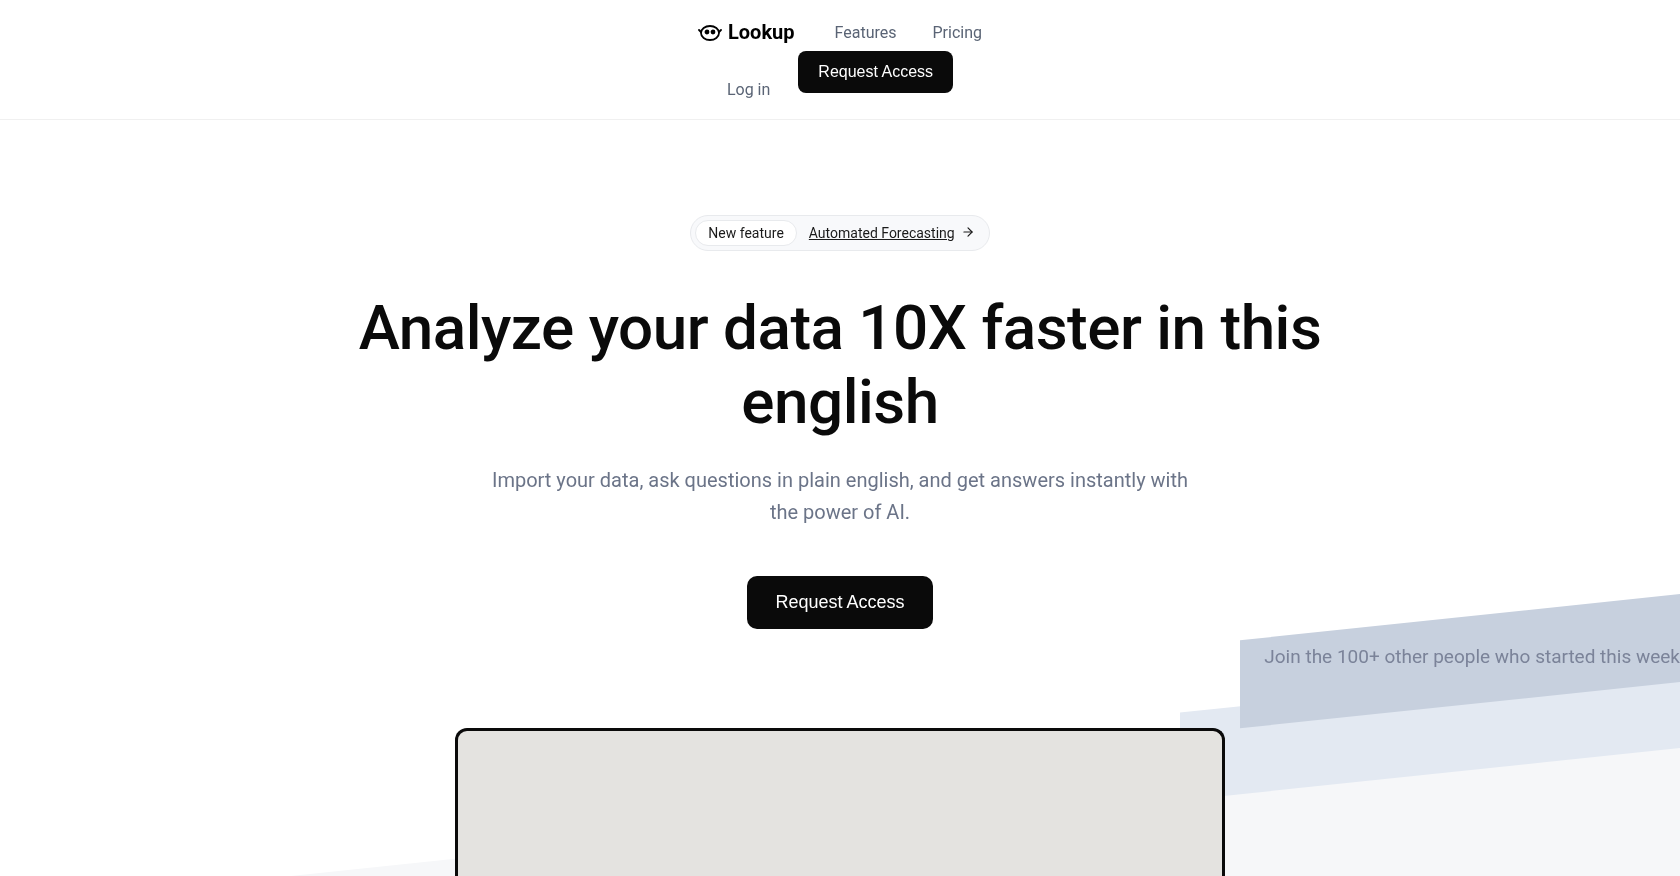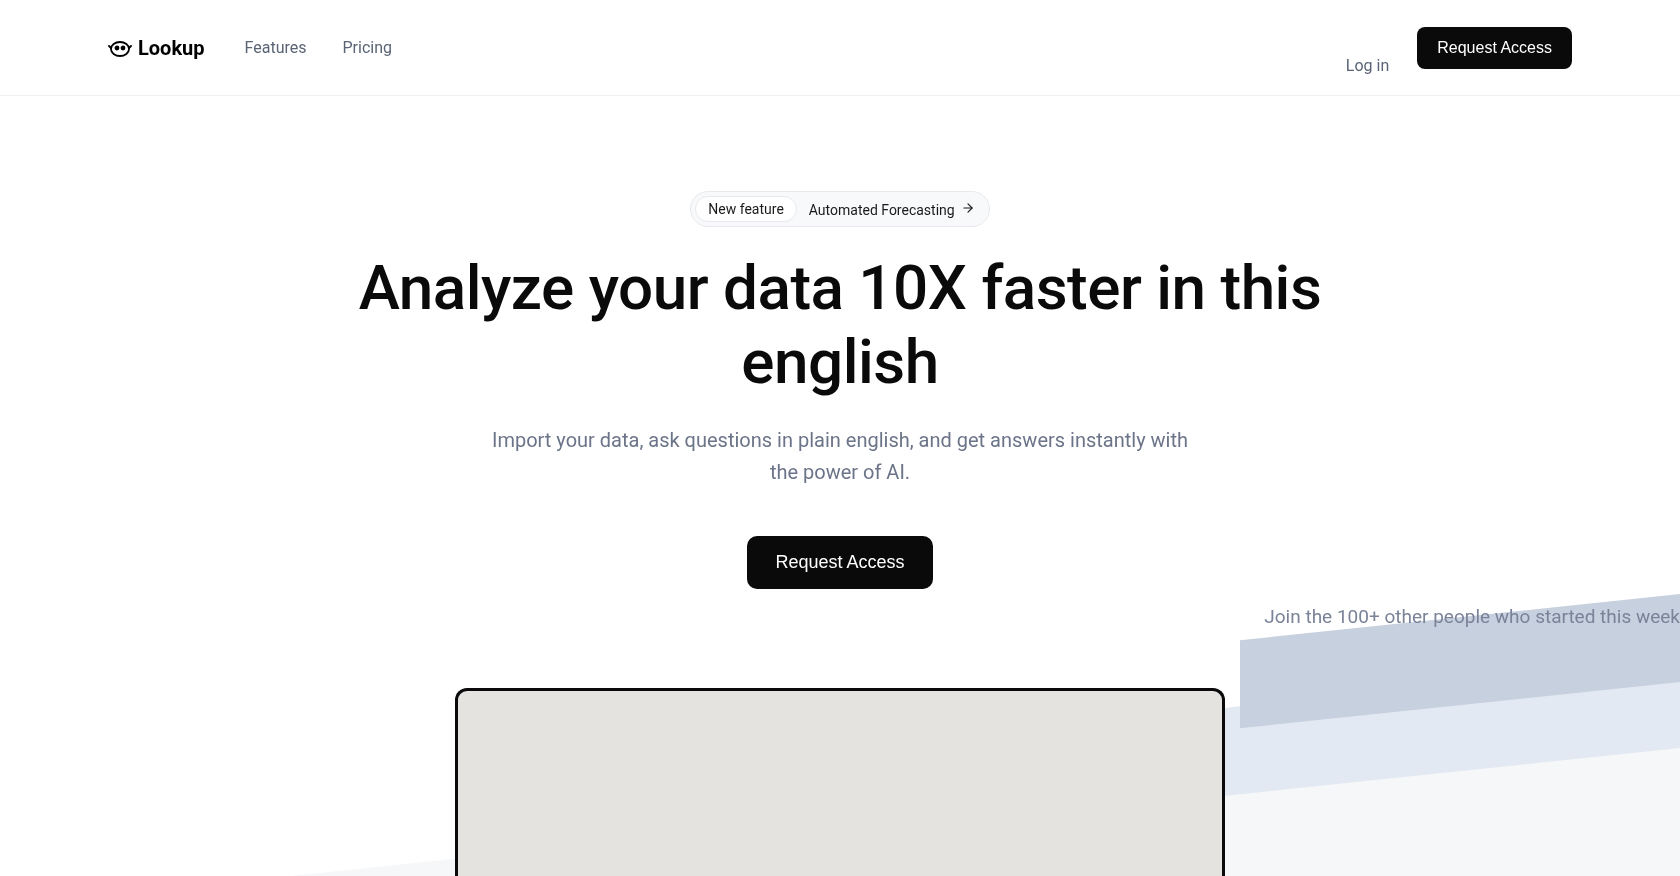--- a/index.html
+++ b/index.html
@@ -15,25 +15,26 @@
       height: 876px;
       overflow: hidden;
       position: relative;
     }
 
     
     .header {
       display: flex;
       align-items: center;
       justify-content: space-between;
-      padding: 20px 108px;
+      padding: 20px 80px;
       border-bottom: 1px solid #f0f0f0;
       background: #ffffff;
       position: relative;
       z-index: 10;
+      flex-direction: column;
     }
 
     .header-left {
       display: flex;
       align-items: center;
       gap: 40px;
     }
 
     .logo {
       display: flex;
@@ -97,38 +98,39 @@
     }
 
     .badge-container {
       display: inline-flex;
       align-items: center;
       gap: 12px;
       background: #f8f9fb;
       border: 1px solid #e8eaed;
       border-radius: 20px;
       padding: 4px 14px 4px 4px;
-      margin-bottom: 24px;
+      margin-bottom: 40px;
     }
 
     .badge-new {
       background: #ffffff;
       border: 1px solid #e8eaed;
       border-radius: 16px;
       padding: 4px 12px;
       font-size: 14px;
       color: #1a1a1a;
     }
 
     .badge-text {
       font-size: 14px;
       color: #1a1a1a;
       display: flex;
-      align-items: flex-end;
+      align-items: flex-start;
       gap: 6px;
+      text-decoration: underline;
     }
 
     .hero-title {
       font-size: 62px;
       font-weight: 500;
       color: #0a0a0a;
       line-height: 1.2;
       margin-bottom: 24px;
       max-width: 1000px;
       margin-left: auto;

